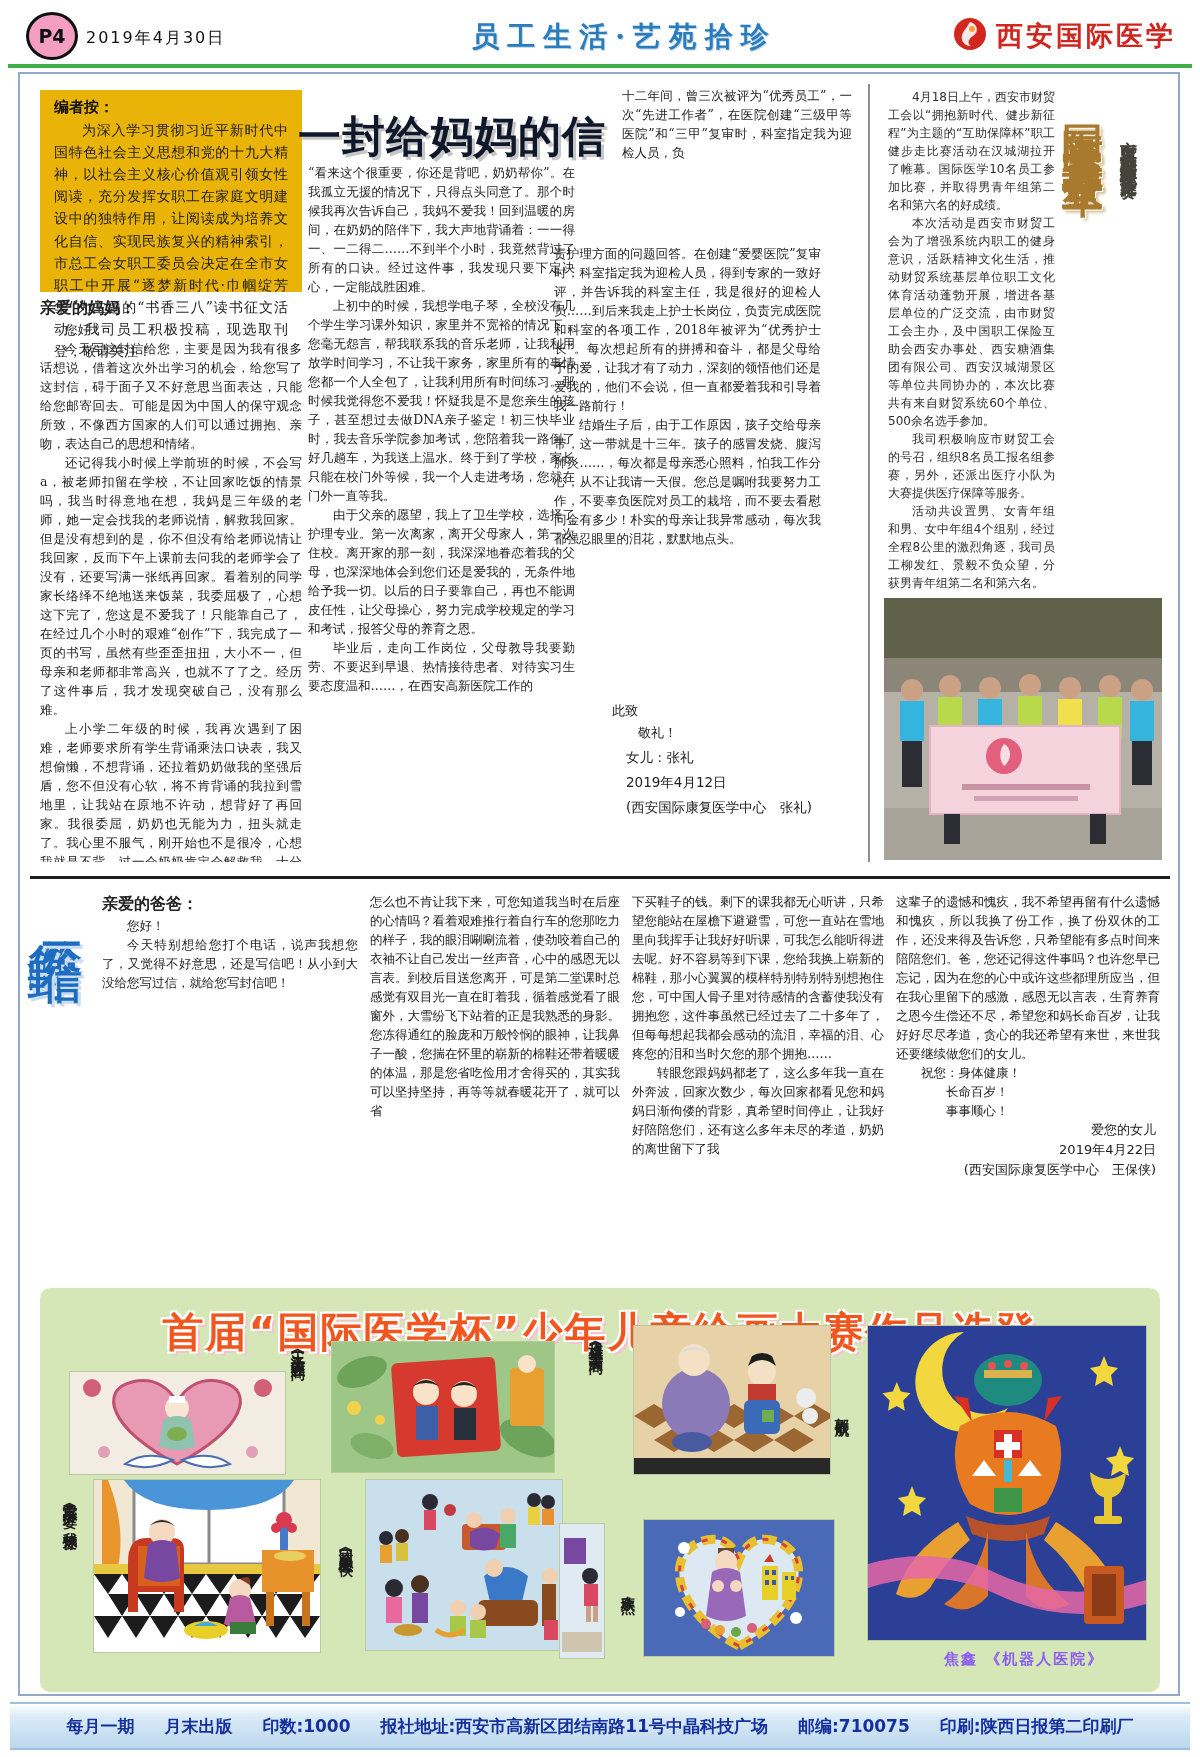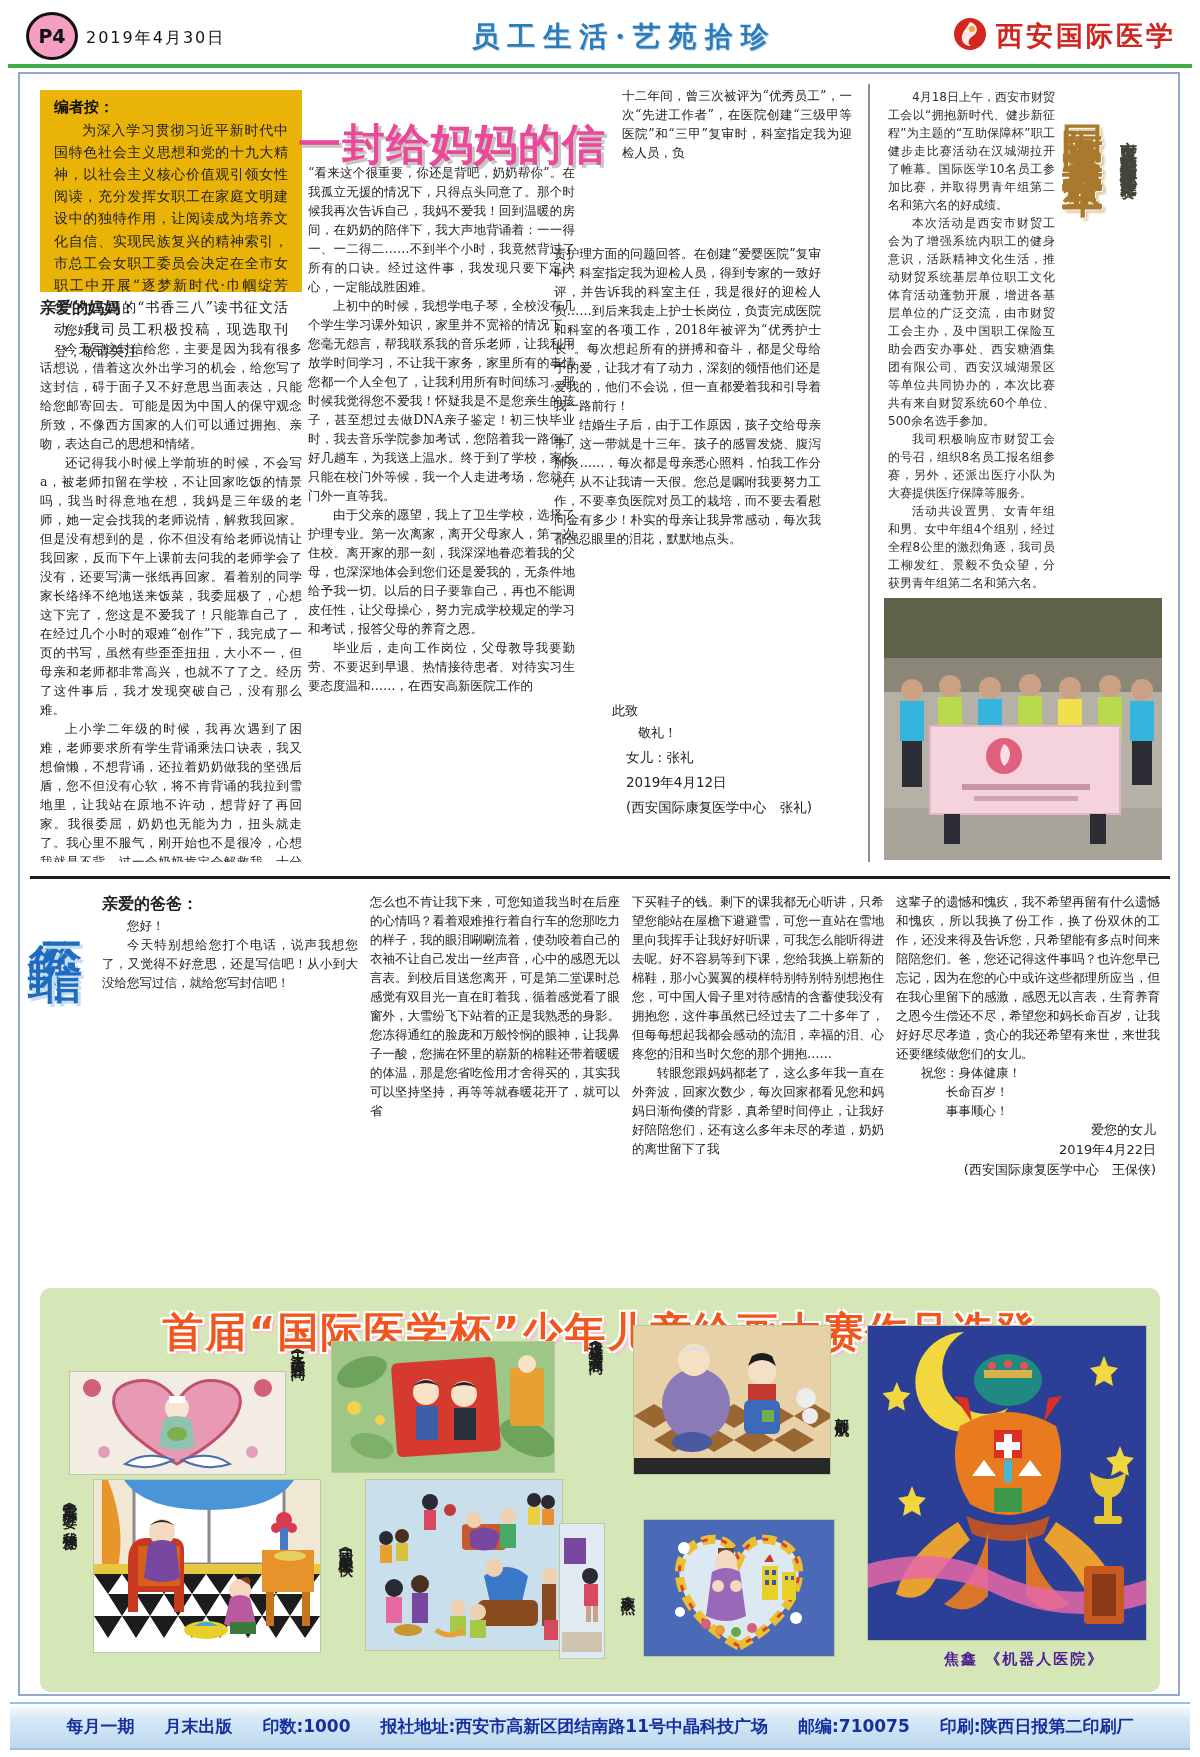--- a/index.html
+++ b/index.html
@@ -20,21 +20,21 @@
 
   
   .frame{left:18px;top:72px;width:1158px;height:1620px;border:2px solid #93a9cc;background:#fff;}
 
   
   .editor-box{left:40px;top:90px;width:262px;height:202px;background:#eab308;padding:8px 14px;box-sizing:border-box;}
   .editor-box h4{margin:0 0 2px 0;font-size:15px;color:#111;}
   .editor-box p{margin:0;font-size:14px;line-height:1.58;text-indent:2em;text-align:justify;color:#222;}
 
   
-  .mom-headline{left:298px;top:116px;width:336px;font-size:43px;font-weight:bold;color:#ec4899;
+  .mom-headline{left:298px;top:108px;width:336px;font-size:43px;font-weight:bold;color:#0f172a;
                 letter-spacing:1px;font-family:"DejaVu Sans",sans-serif;text-shadow:3px 3px 0 #c6c6c6;white-space:nowrap;}
   .txtcol{font-size:12.5px;line-height:1.52;text-align:justify;overflow:hidden;}
   .txtcol p{margin:0;text-indent:2em;}
   .txtcol p.noind{text-indent:0;}
   .salut{font-size:16px;font-weight:bold;text-indent:0 !important;margin:0;}
   .greet{margin:0;text-indent:2em;}
   .mom-col1{left:40px;top:296px;width:262px;height:566px;}
   .mom-col2{left:308px;top:163px;width:267px;height:699px;}
   .mom-col3top{left:622px;top:86px;width:230px;height:152px;}
   .mom-col3{left:554px;top:244px;width:267px;height:452px;}
@@ -72,21 +72,21 @@
   .dad-sig{text-align:right;padding-right:4px;text-indent:0 !important;font-family:"DejaVu Sans",sans-serif;font-size:13px;}
 
   
   .gal-panel{left:40px;top:1288px;width:1120px;height:404px;background:#d6e7b7;border-radius:10px;}
   .gal-head{left:40px;top:1305px;width:1120px;text-align:center;font-size:41px;font-weight:bold;color:#f1561f;
             font-family:"DejaVu Sans",sans-serif;letter-spacing:2px;
             text-shadow:-2px -2px 0 #fff,2px -2px 0 #fff,-2px 2px 0 #fff,2px 2px 0 #fff,4px 4px 0 #f6c2cf;}
   .art{box-shadow:0 0 0 1px #b9c9a0;background:#fff;}
   .art svg{display:block;}
   .alabel{font-size:14.5px;font-weight:bold;color:#1c1c1c;font-family:"DejaVu Sans",sans-serif;letter-spacing:2px;}
-  .alabel-h{font-size:15px;font-weight:bold;color:#4c1d95;font-family:"DejaVu Sans",sans-serif;letter-spacing:2px;}
+  .alabel-h{font-size:15px;font-weight:bold;color:#8b5cf6;font-family:"DejaVu Sans",sans-serif;letter-spacing:2px;}
 
   
   .footer{left:10px;top:1702px;width:1180px;height:44px;
           background:linear-gradient(#ffffff,#d9eaf7 30%,#bcd7ec);
           border-top:2px solid #9fc0dd;border-bottom:2px solid #9fc0dd;
           display:flex;align-items:center;justify-content:center;gap:30px;
           font-family:"DejaVu Sans",sans-serif;font-weight:bold;font-size:17px;color:#15309c;}
 </style>
 </head>
 <body>

